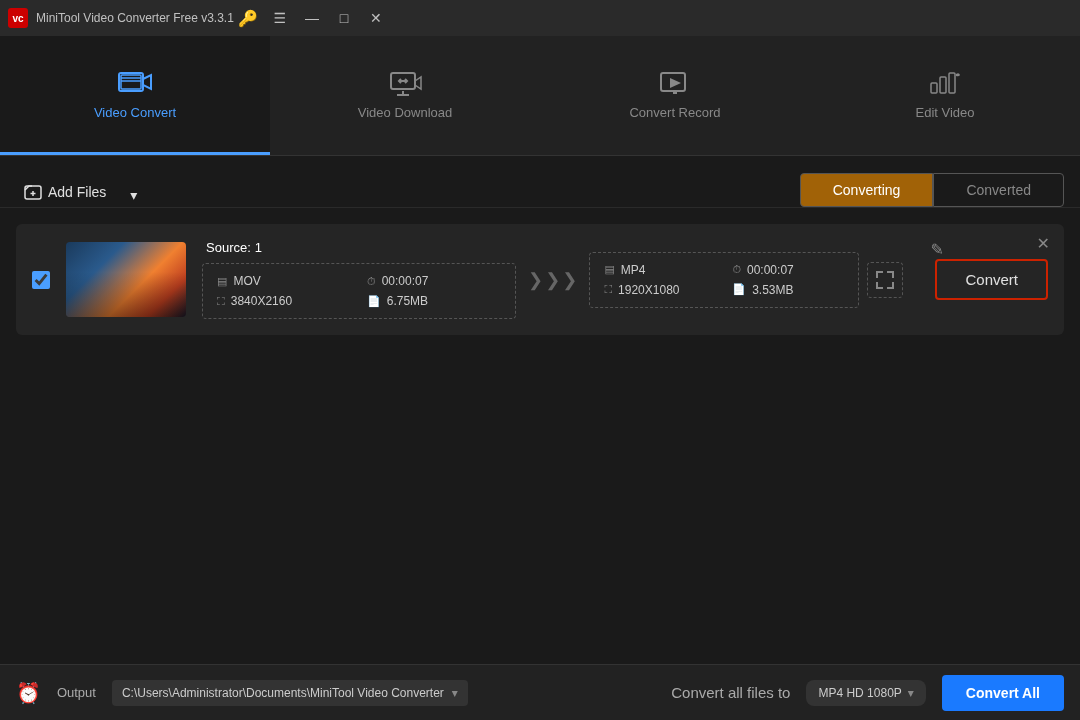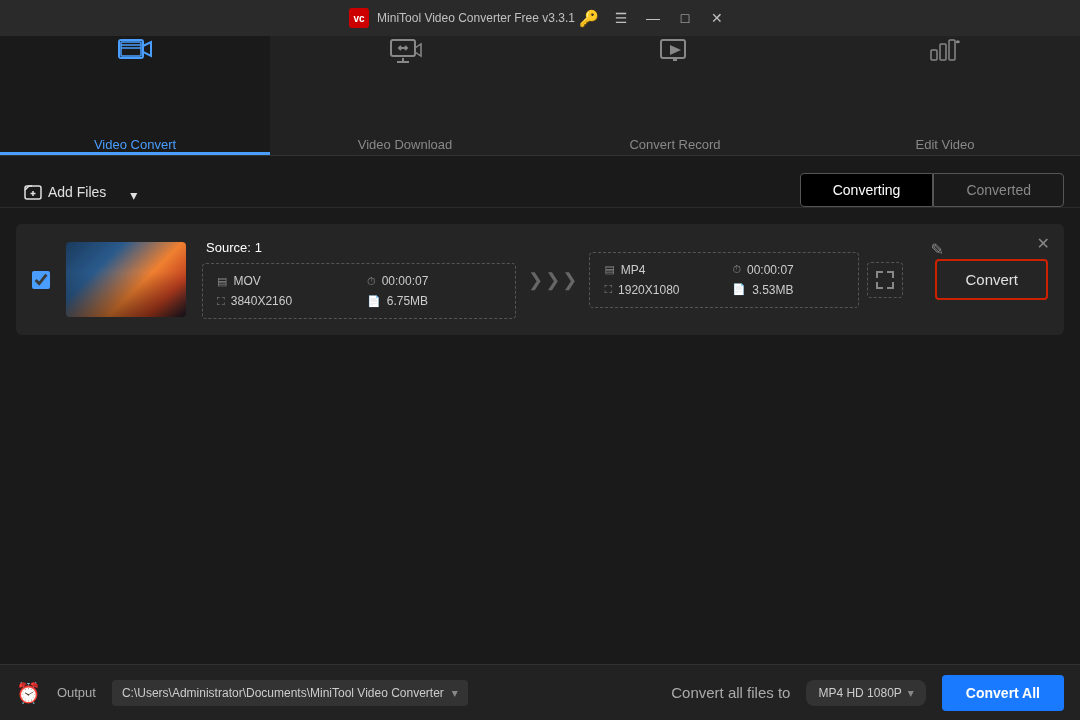--- a/index.html
+++ b/index.html
@@ -13,21 +13,21 @@
       display: flex;
       flex-direction: column;
     }
 
     
     #title-bar {
       background: #2a2a2a;
       height: 36px;
       display: flex;
       align-items: center;
-      justify-content: center;
+      justify-content: flex-start;
       padding: 0 8px;
       flex-shrink: 0;
     }
     #title-bar-left {
       display: flex;
       align-items: center;
       gap: 8px;
     }
     #app-logo {
       width: 20px;
@@ -80,21 +80,21 @@
       display: flex;
       align-items: stretch;
       flex-shrink: 0;
       border-bottom: 1px solid #333;
     }
     .nav-item {
       flex: 1;
       display: flex;
       flex-direction: column;
       align-items: center;
-      justify-content: space-between;
+      justify-content: center;
       gap: 8px;
       cursor: pointer;
       color: #888;
       font-size: 14px;
       border-bottom: 3px solid transparent;
       transition: color 0.2s;
     }
     .nav-item.active {
       color: #4a9eff;
       background: #1a1a1a;
@@ -147,21 +147,21 @@
       border: 1px solid #555;
       background: transparent;
       color: #888;
       cursor: pointer;
       font-size: 14px;
       transition: all 0.2s;
     }
     .tab-btn:first-child { border-radius: 4px 0 0 4px; }
     .tab-btn:last-child { border-radius: 0 4px 4px 0; }
     .tab-btn.active {
-      background: #000000;
+      background: #a16207;
       color: #fff;
       border-color: #555;
     }
 
     
     #main-content {
       flex: 1;
       background: #1a1a1a;
       padding: 16px;
       overflow-y: auto;

